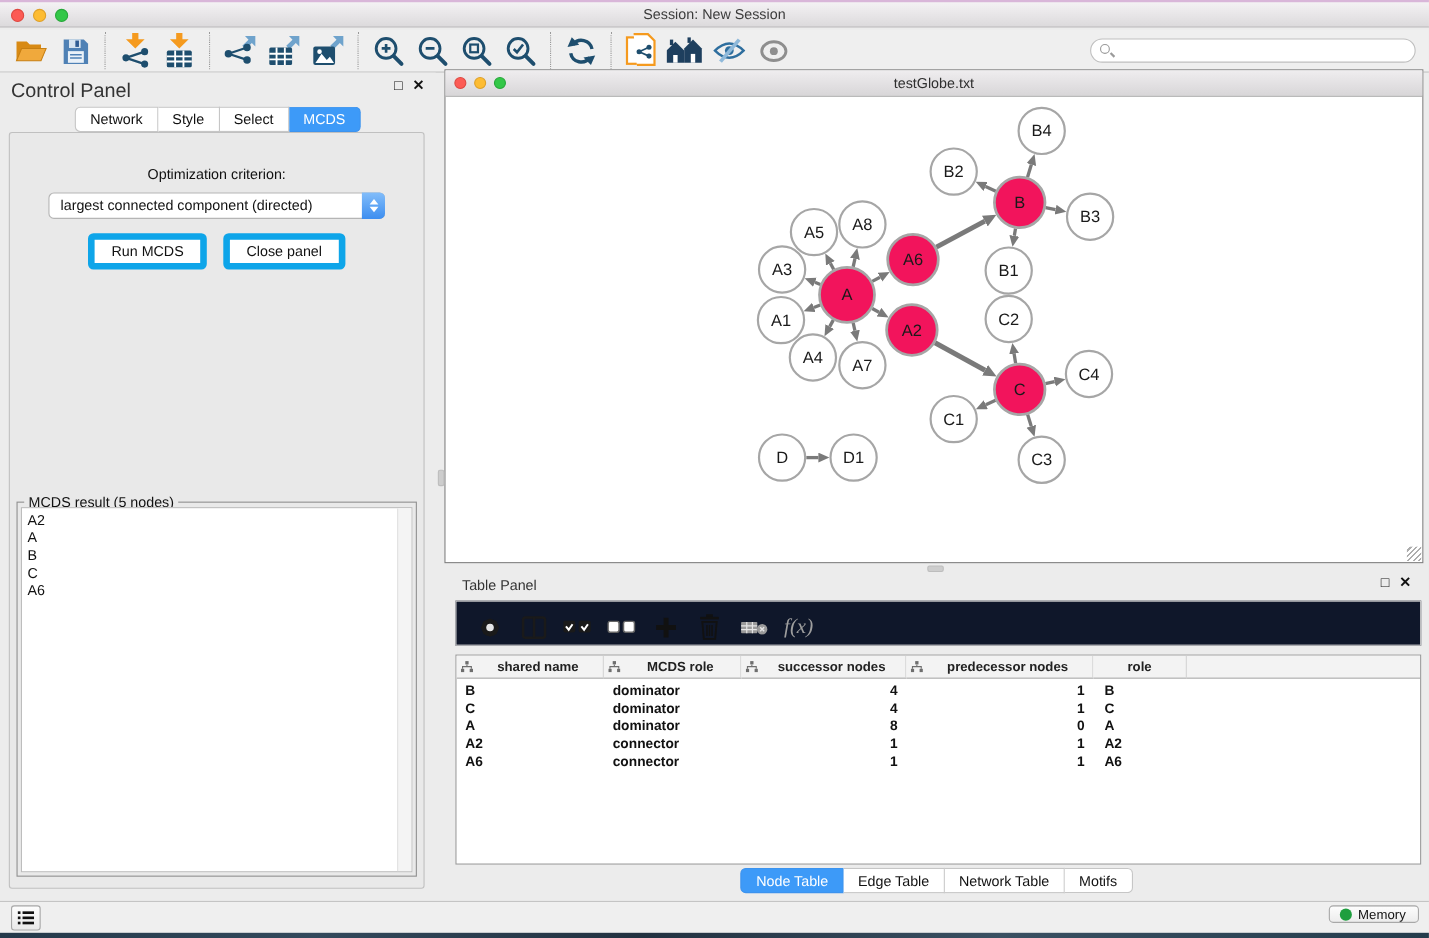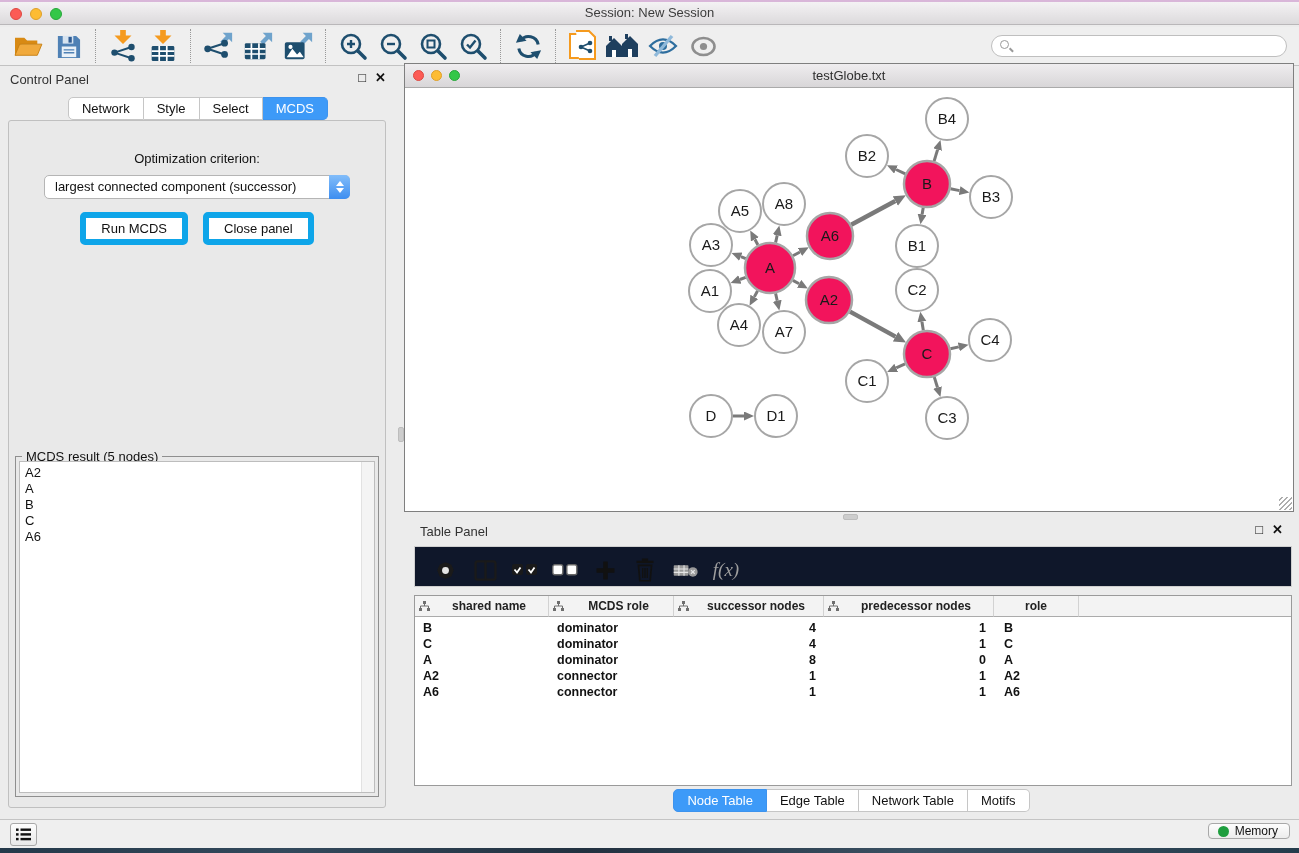--- a/index.html
+++ b/index.html
@@ -32,21 +32,21 @@
   .search-wrap { position:relative; width:296px; height:22px; margin-right:4px; }
   input.search {
     width:100%; height:100%; border:1px solid #BFBFBF; border-radius:11px;
     padding:0 8px 0 26px; font-size:12px; background:#fff; outline:none;
     font-family:inherit;
   }
   .mag { position:absolute; left:9px; top:5px; width:9px; height:9px; border:1.5px solid #9A9A9A; border-radius:50%; }
   .mag::after { content:""; position:absolute; left:8px; top:8px; width:5px; height:1.6px; background:#9A9A9A; transform:rotate(45deg); }
   
   .left-panel { position:absolute; top:66px; left:0; width:396px; bottom:34px; background:#ECECEC; }
-  .panel-head { position:absolute; top:6px; left:10px; font-size:13px; color:#333; }
+  .panel-head { position:absolute; top:6px; left:10px; font-size:18px; color:#333; }
   .win-btns { position:absolute; top:5px; right:10px; display:flex; gap:9px; font-size:13px; color:#111; }
   .win-btn { cursor:default; line-height:14px; }
   .win-btn.x { font-weight:bold; }
   .seg-row { display:flex; justify-content:center; }
   .cp-tabs { position:absolute; top:31px; left:0; right:0; }
   .seg {
     font-size:13px; color:#111; padding:3px 13px; background:#fff;
     border:1px solid #C6C6C6; border-left:none; cursor:default; white-space:nowrap;
   }
   .seg:first-child { border-left:1px solid #C6C6C6; border-radius:5px 0 0 5px; }
@@ -294,21 +294,21 @@
   </div>
   <div class="cp-tabs seg-row" id="cp-tabs">
       <span class="seg">Network</span>
       <span class="seg">Style</span>
       <span class="seg">Select</span>
       <span class="seg active">MCDS</span>
     </div>
   <div class="cp-body">
     <div class="opt-label">Optimization criterion:</div>
     <div class="dropdown">
-      <div class="dd-text">largest connected component (successor)</div>
+      <div class="dd-text">largest connected component (directed)</div>
       <div class="dd-step">
         <span class="chev-up"></span>
         <span class="chev-dn"></span>
       </div>
     </div>
     <div class="btn-row">
       <button class="std">Run MCDS</button>
       <button class="std">Close panel</button>
     </div>
     <div class="fieldset">

